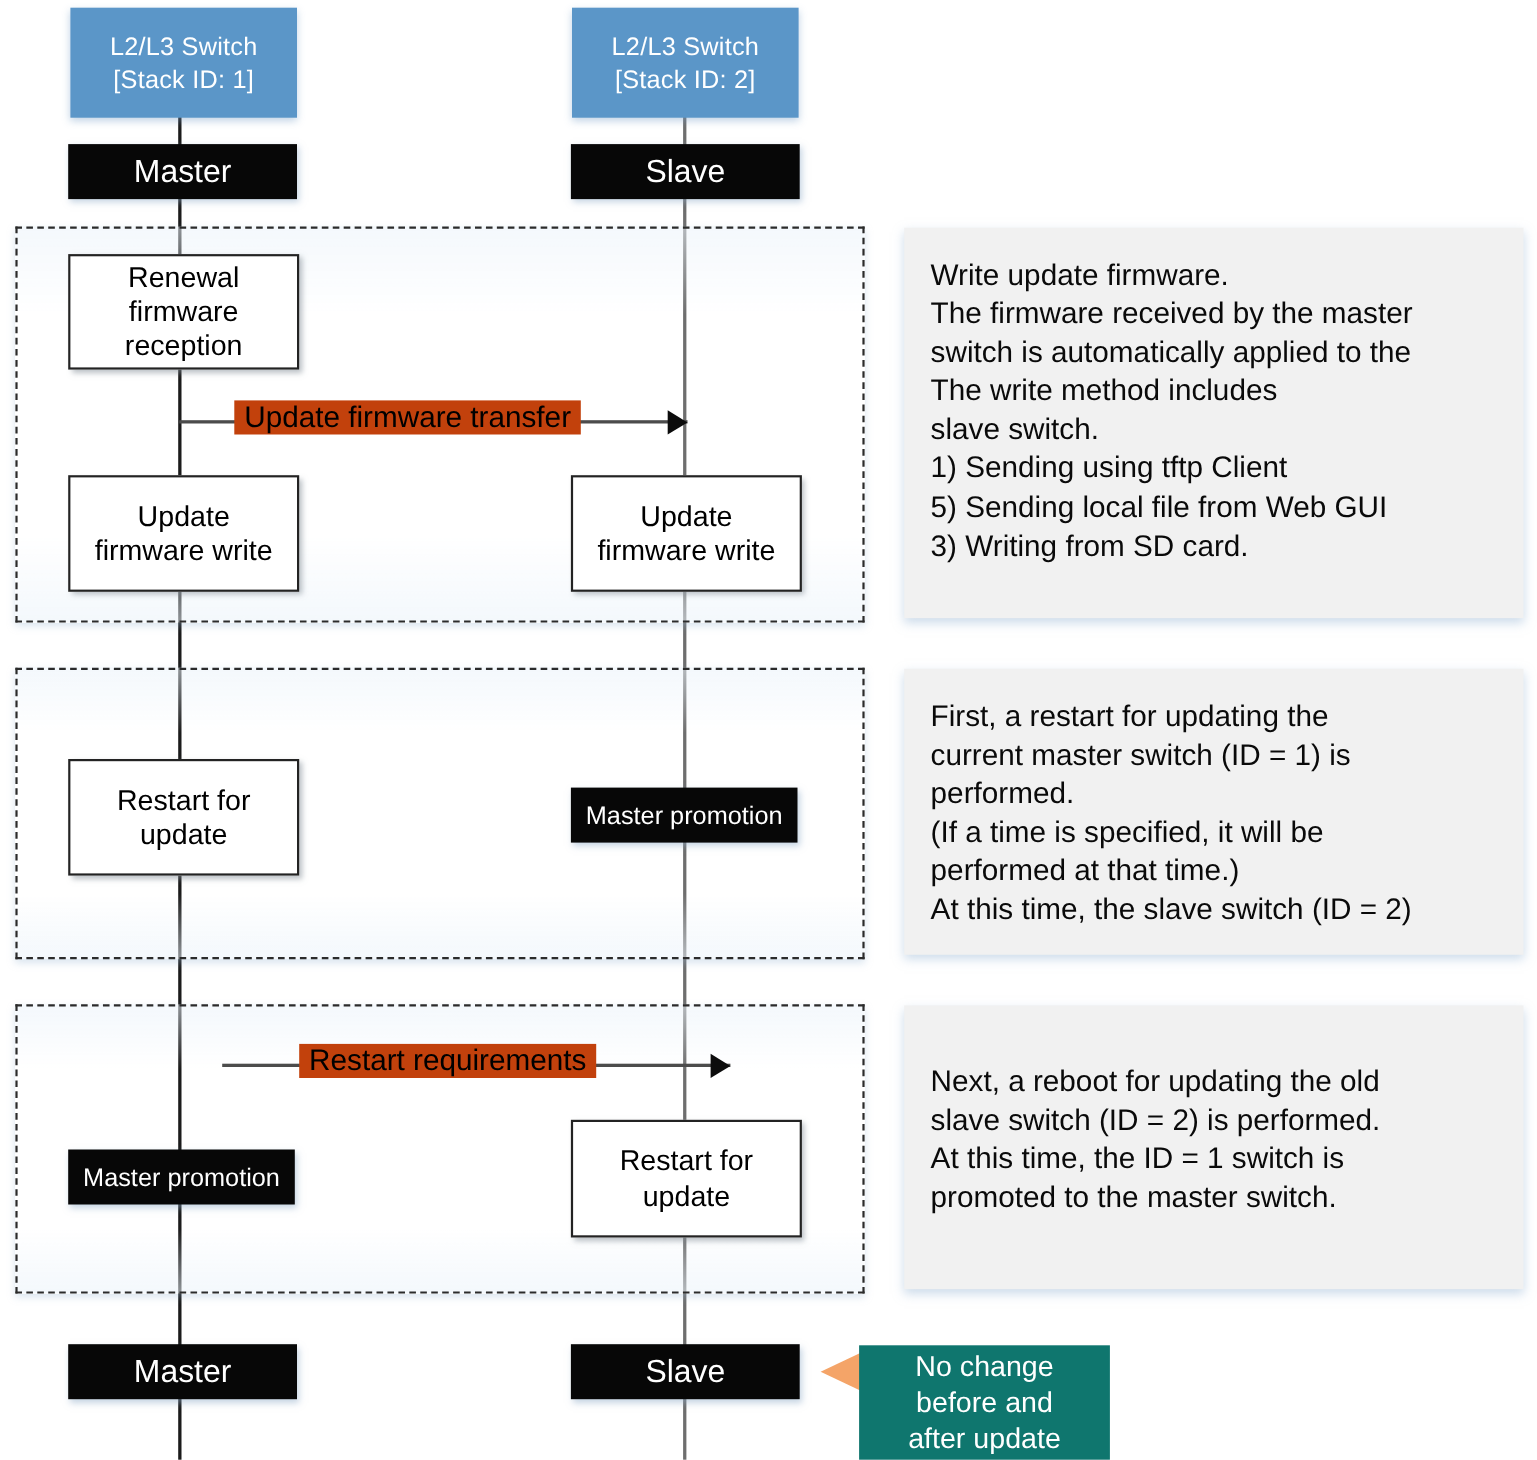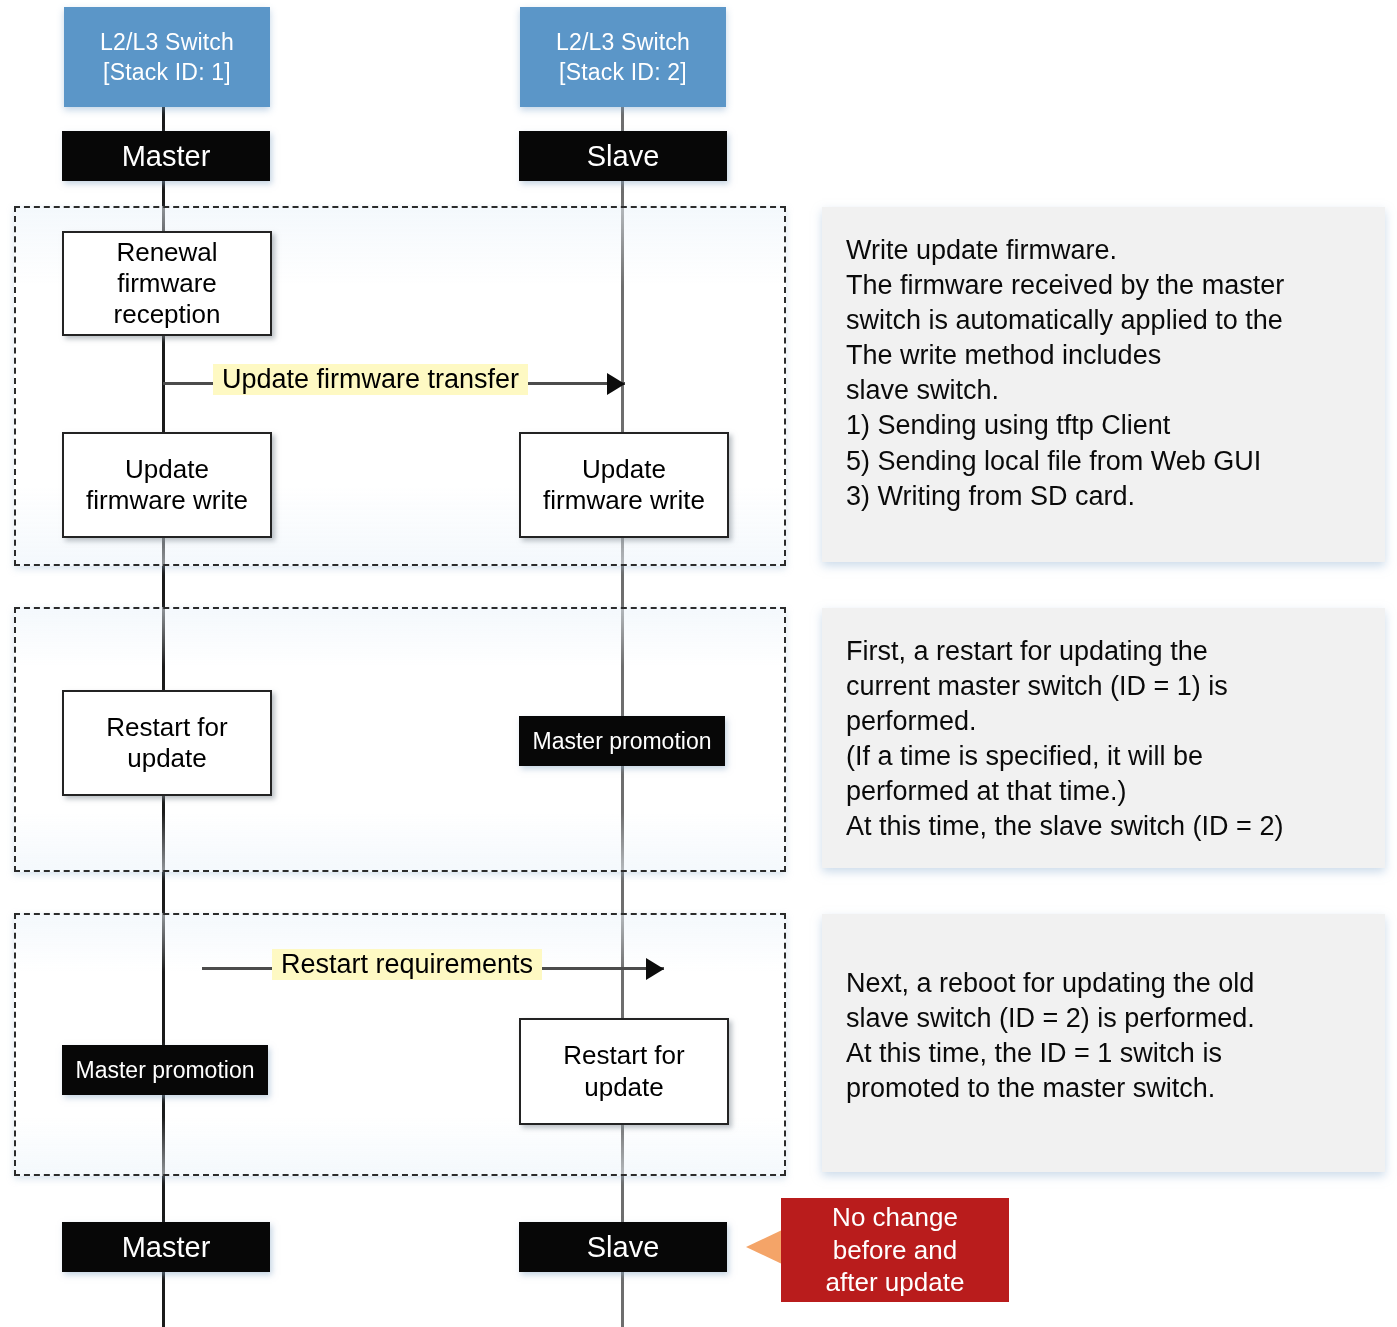--- a/index.html
+++ b/index.html
@@ -48,36 +48,36 @@
                rgba(255,255,255,0) 78%, rgba(235,243,250,.55) 100%);
     box-shadow:0 3px 7px rgba(150,180,210,.35);
   }
 
   
   .msg{position:absolute;height:30px;}
   .msg .line{position:absolute;top:14px;left:0;height:3px;background:#4c4c4c;}
   .msg .head{position:absolute;top:5px;width:0;height:0;
              border-top:11px solid transparent;border-bottom:11px solid transparent;
              border-left:18px solid #0c0c0c;}
-  .msg .label{position:absolute;top:-4px;background:#fef9c3;padding:0 9px;
+  .msg .label{position:absolute;top:-4px;background:#c2410c;padding:0 9px;
               font-size:27px;color:#000000;white-space:nowrap;}
 
   
   .note{
     position:absolute;background:#f1f1f1;
     box-shadow:0 4px 9px rgba(155,185,215,.5);
     padding:26px 22px 0 24px;box-sizing:border-box;
     font-size:27px;line-height:1.30;color:#0a0a0a;
   }
   .note .n-line{display:block;white-space:nowrap;}
 
   
-  .callout{position:absolute;background:#b91c1c;
+  .callout{position:absolute;background:#0f766e;
            display:flex;flex-direction:column;align-items:center;justify-content:center;
-           color:#ffffff;font-size:26px;line-height:1.26;text-align:right;}
+           color:#ffffff;font-size:26px;line-height:1.26;text-align:right;margin-top:25px;}
   .callout .c-line{display:block;white-space:nowrap;}
   .callout-tail{position:absolute;width:0;height:0;
            border-top:17px solid transparent;border-bottom:17px solid transparent;
            border-right:36px solid #f4a468;}
 </style>
 </head>
 <body>
 
 <div class="stage">
 

